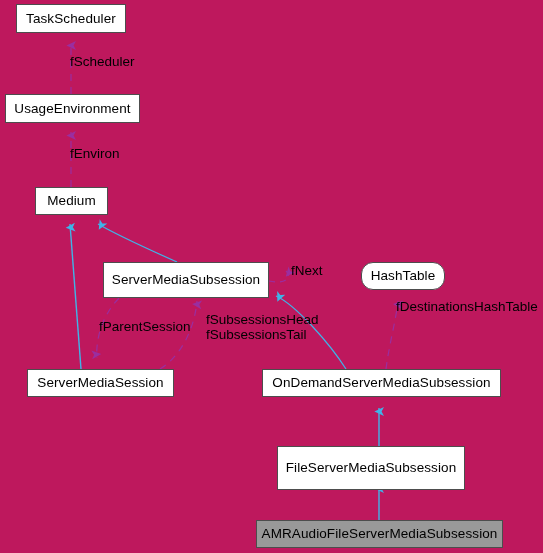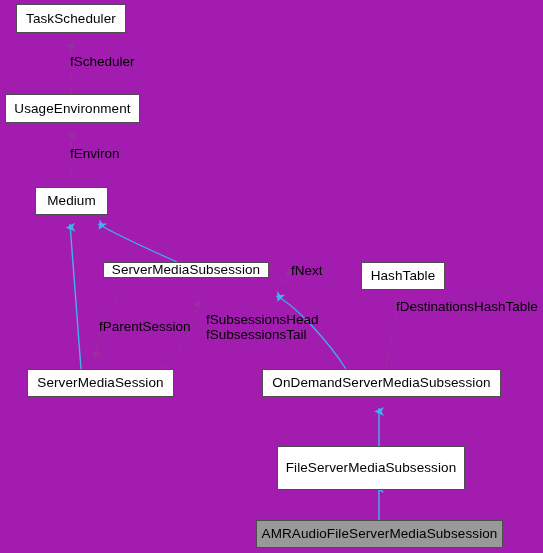--- a/index.html
+++ b/index.html
@@ -7,21 +7,21 @@
     padding: 0;
     background: #ffffff;
   }
   body {
     font-family: "Liberation Sans", sans-serif;
   }
   #diagram {
     position: relative;
     width: 543px;
     height: 553px;
-    background: #a21caf;
+    background: #be185d;
     overflow: hidden;
   }
   #edges {
     position: absolute;
     left: 0;
     top: 0;
     width: 543px;
     height: 553px;
   }
   .node {
@@ -111,23 +111,23 @@
       <path d="M379,520 L379,485" stroke="#3fb4e8" stroke-width="1.4" fill="none" marker-end="url(#arrow-blue)"></path>
     </g>
   </svg>
 
   <div class="node" style="left:16px; top:4px; width:110px; height:29px;">TaskScheduler</div>
 
   <div class="node" style="left:5px; top:94px; width:135px; height:29px;">UsageEnvironment</div>
 
   <div class="node" style="left:35px; top:187px; width:73px; height:28px;">Medium</div>
 
-  <div class="node" style="left:103px; top:262px; width:166px; height:16px;">ServerMediaSubsession</div>
+  <div class="node" style="left:103px; top:262px; width:166px; height:36px;">ServerMediaSubsession</div>
 
-  <div class="node" style="left:361px; top:262px; width:84px; height:28px;">HashTable</div>
+  <div class="node" style="left:361px; top:262px; width:84px; height:28px;border-radius:12px;">HashTable</div>
 
   <div class="node" style="left:27px; top:369px; width:147px; height:28px;">ServerMediaSession</div>
 
   <div class="node" style="left:262px; top:369px; width:239px; height:28px;">OnDemandServerMediaSubsession</div>
 
   <div class="node" style="left:277px; top:446px; width:188px; height:44px;">FileServerMediaSubsession</div>
 
   <div class="node highlight" style="left:256px; top:520px; width:247px; height:28px;">AMRAudioFileServerMediaSubsession</div>
 
   <div class="edge-label" style="left:70px; top:55px;">fScheduler</div>

